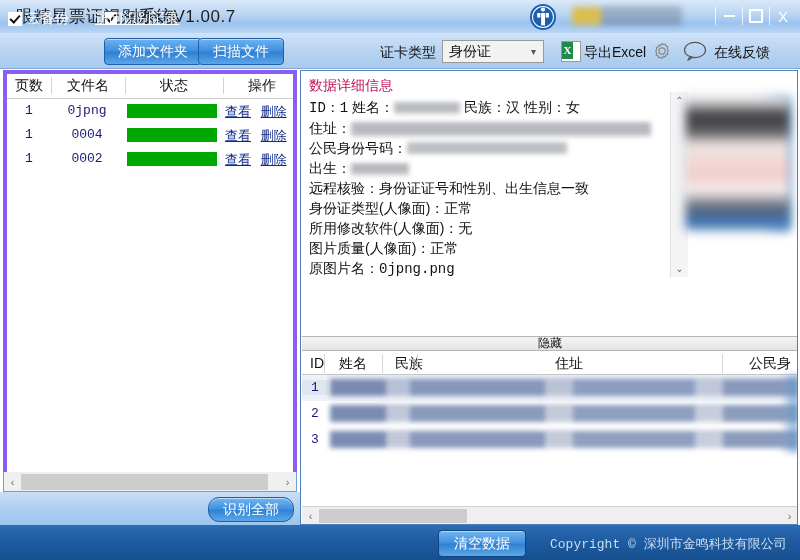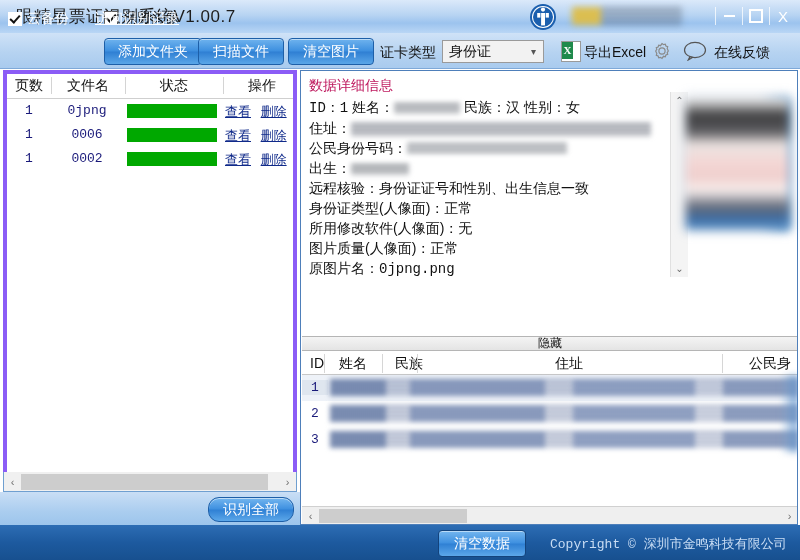--- a/index.html
+++ b/index.html
@@ -298,21 +298,20 @@
           <span class="mx"></span>
         </div>
       <div class="winsep"></div>
       <div class="winbtn">X</div>
     </div>
   </div>
 
   <div class="toolbar">
     <div class="tbtn" id="btn-add-folder">添加文件夹</div>
     <div class="tbtn" id="btn-scan-file">扫描文件</div>
-    <div class="tbtn" id="btn-clear-image">清空图片</div>
 
     <div class="tb-label">证卡类型：</div>
     <div class="tb-select">
       <span class="sv">身份证</span>
       <span class="chev">▾</span>
     </div>
 
     <span class="excel-icon">
       <i>X</i>
     </span>
@@ -349,21 +348,21 @@
       <span class="c-page">1</span>
       <span class="c-name">0jpng</span>
       <span class="c-stat"></span>
       <span class="c-act">
         <a>查看</a>
         <a>删除</a>
       </span>
     </div>
     <div class="lp-row">
       <span class="c-page">1</span>
-      <span class="c-name">0006</span>
+      <span class="c-name">0004</span>
       <span class="c-stat"></span>
       <span class="c-act">
         <a>查看</a>
         <a>删除</a>
       </span>
     </div>
     <div class="lp-row">
       <span class="c-page">1</span>
       <span class="c-name">0002</span>
       <span class="c-stat"></span>

